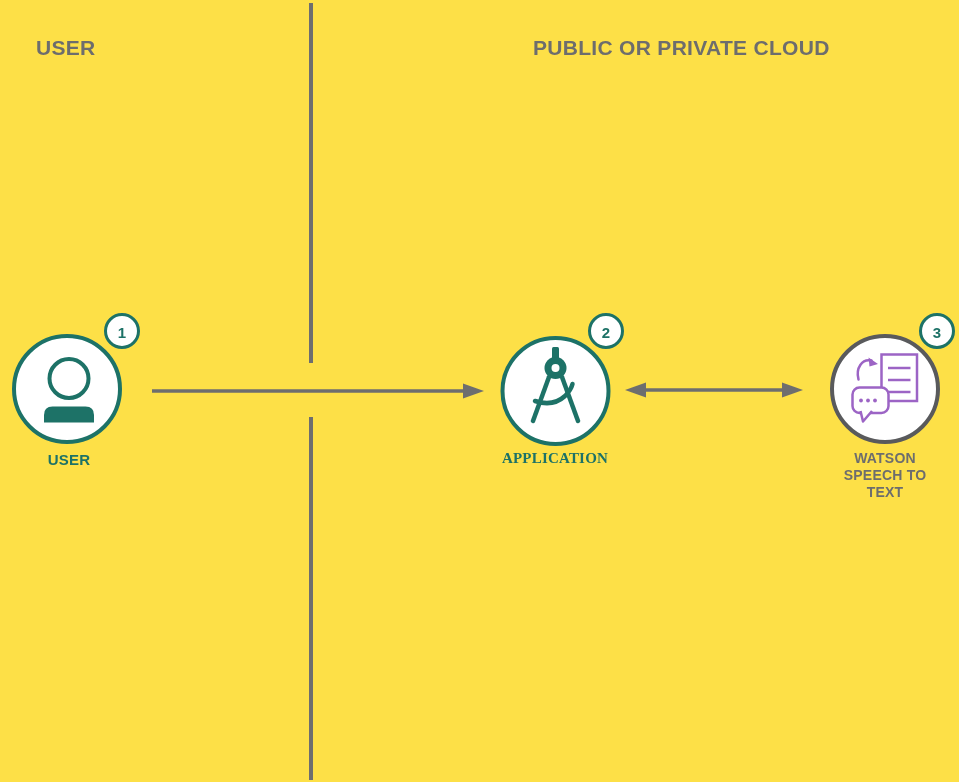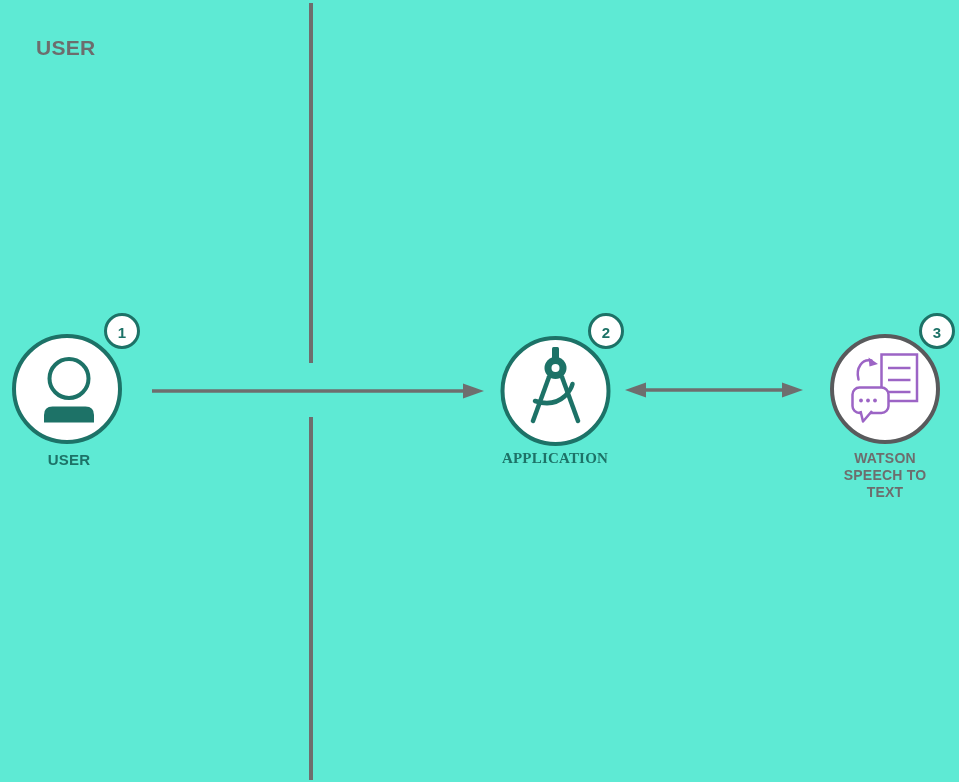--- a/index.html
+++ b/index.html
@@ -3,21 +3,21 @@
 <meta charset="utf-8">
 <style>
   html, body {
     margin: 0; padding: 0;
     background: #ffffff;
     font-family: "Liberation Sans", sans-serif;
   }
   .canvas {
     position: relative;
     width: 959px; height: 782px;
-    background: #5eead4;
+    background: #fde047;
     overflow: hidden;
   }
   .art {
     position: absolute; left: 0; top: 0;
   }
   .region-heading {
     position: absolute;
     top: 36px;
     font-size: 21px;
     font-weight: bold;
@@ -114,20 +114,21 @@
         <path d="M 860.5 411 L 863 421.5 L 872 411" fill="#ffffff" stroke="#9c64c5" stroke-width="2.5" stroke-linejoin="round"></path>
         <circle cx="861" cy="400.5" r="1.9" fill="#9c64c5"></circle>
         <circle cx="868" cy="400.5" r="1.9" fill="#9c64c5"></circle>
         <circle cx="875" cy="400.5" r="1.9" fill="#9c64c5"></circle>
       </g>
       <circle cx="937" cy="331" r="16.5" fill="#ffffff" stroke="#1d7267" stroke-width="3"></circle>
     </g>
   </svg>
 
   <div class="region-heading heading-left">USER</div>
+  <div class="region-heading heading-right">PUBLIC OR PRIVATE CLOUD</div>
 
   <div class="badge-num" style="left:122px; top:331.5px;">1</div>
   <div class="badge-num" style="left:606px; top:331.5px;">2</div>
   <div class="badge-num" style="left:937px; top:331.5px;">3</div>
 
   <div class="node-label label-teal" style="left:69px; top:451px;">USER</div>
   <div class="node-label label-teal" style="left:555px; top:450px;font-family:Liberation Serif, serif;">APPLICATION</div>
   <div class="node-label label-gray" style="left:885px; top:450px;">
     <div>WATSON</div>
     <div>SPEECH TO</div>

